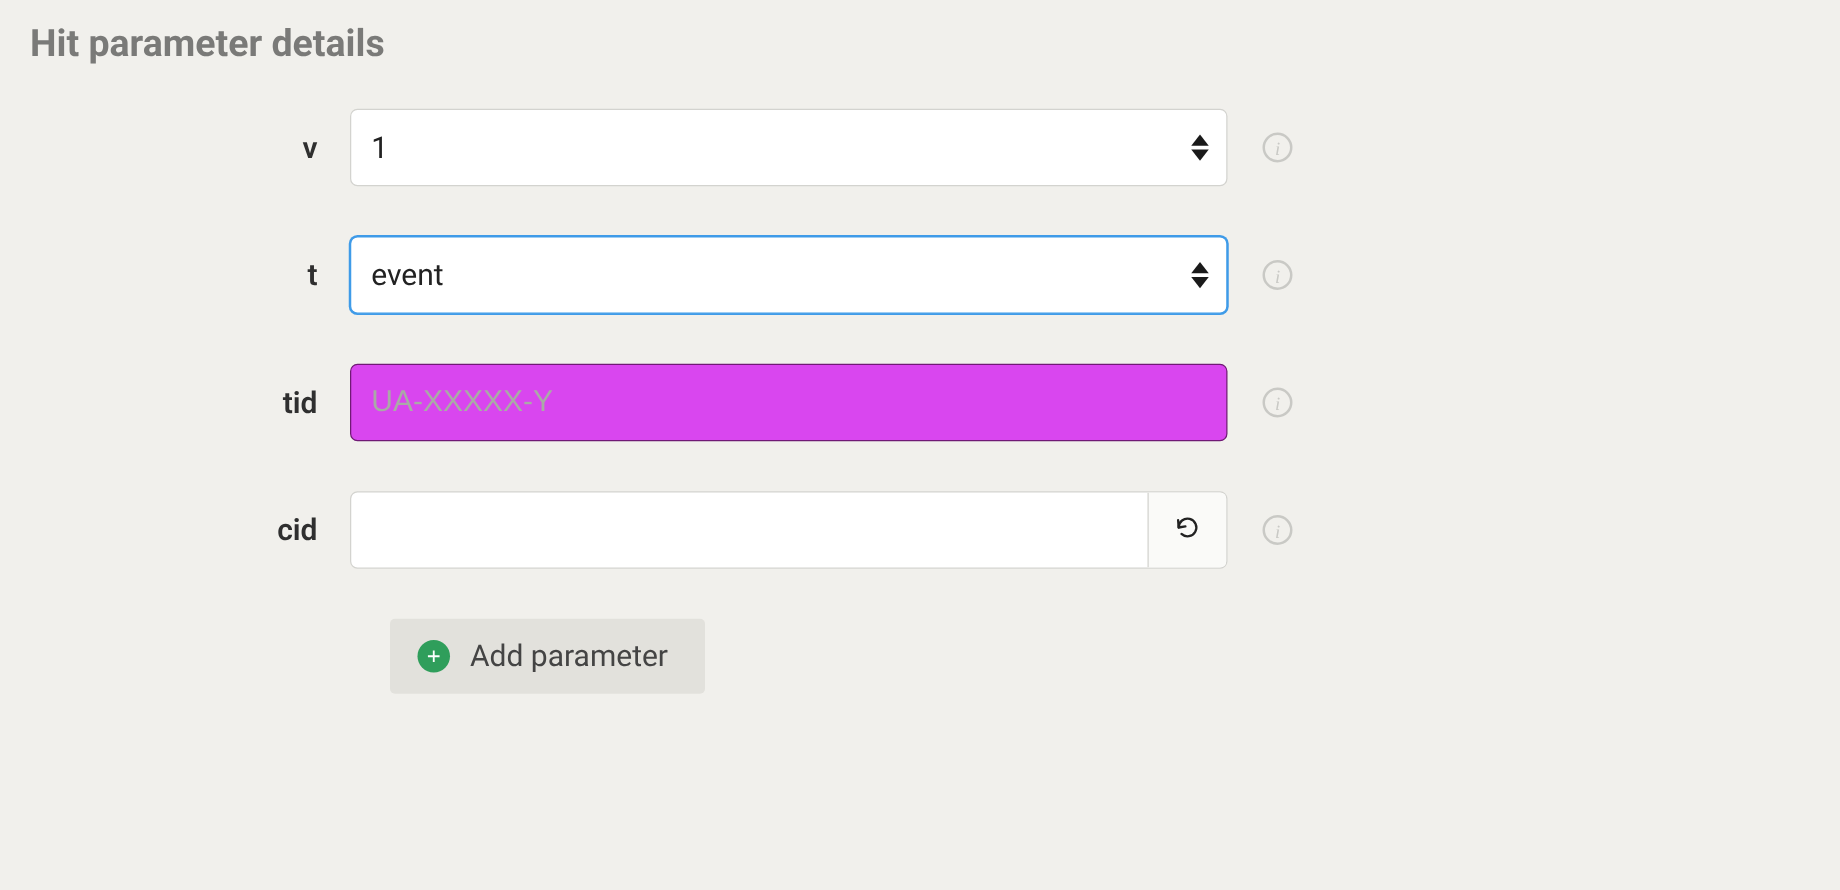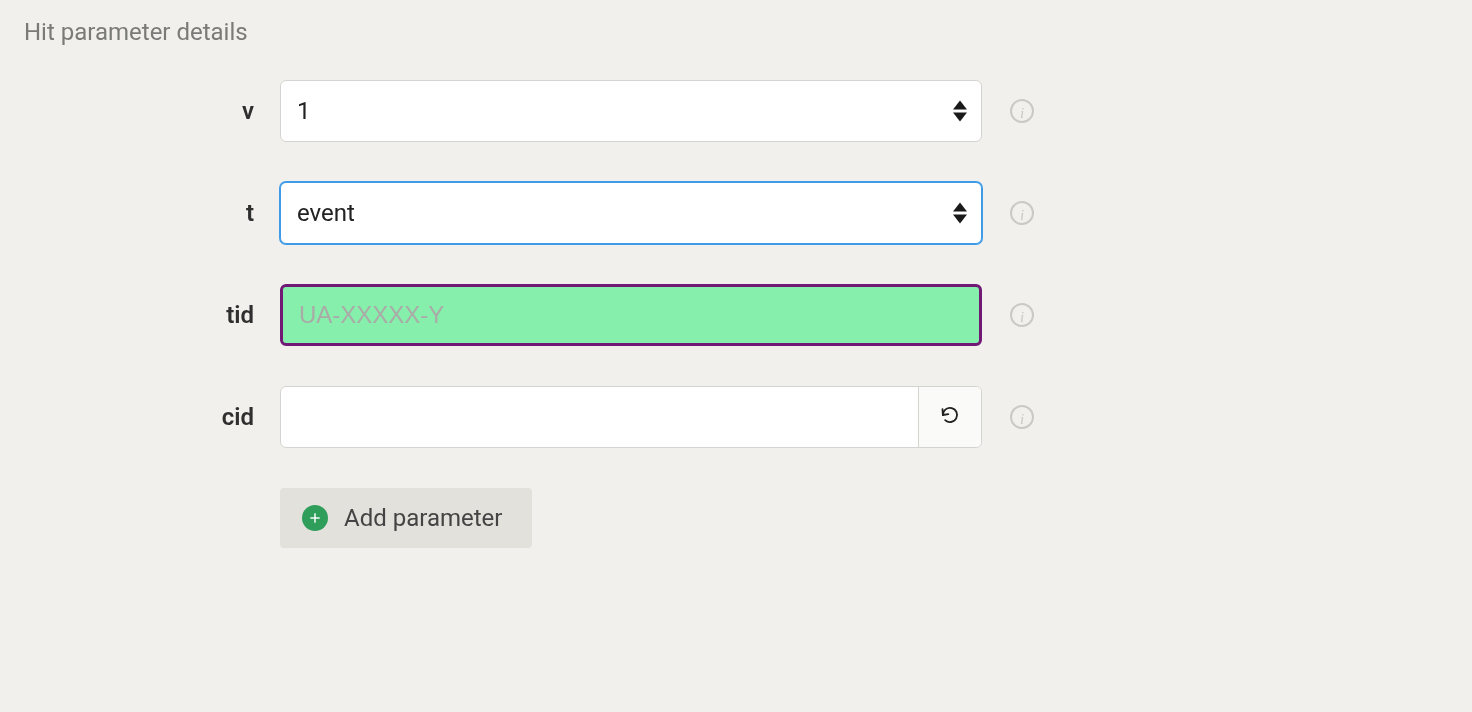--- a/index.html
+++ b/index.html
@@ -11,22 +11,22 @@
     width: 1472px;
     height: 712px;
     overflow: hidden;
   }
   .page {
     padding: 18px 24px;
     box-sizing: border-box;
   }
   h2.section-title {
     margin: 0 0 34px 0;
-    font-size: 24px;
-    font-weight: 400;
+    font-size: 30px;
+    font-weight: 700;
     color: #7a7a78;
   }
   p.description {
     margin: 0 0 44px 0;
     font-size: 24px;
     line-height: 1.55;
     color: #3d3d3d;
     max-width: 1200px;
   }
   .form-area {
@@ -85,22 +85,22 @@
   }
   .select-arrows .tri-down {
     width: 0; height: 0;
     border-left: 7px solid transparent;
     border-right: 7px solid transparent;
     border-top: 9px solid #1a1a1a;
   }
   .text-input {
     width: 702px;
     height: 62px;
-    background: #86efac;
-    border: 3px solid #701a75;
+    background: #d946ef;
+    border: 1px solid #701a75;
     border-radius: 6px;
     padding: 0 16px;
     box-sizing: border-box;
     font-size: 24px;
     color: #222;
     outline: none;
   }
   .text-input::placeholder {
     color: #aaaaa7;
   }
@@ -160,20 +160,21 @@
     align-items: center;
     height: 60px;
     padding: 0 30px 0 22px;
     background: #e2e1dc;
     border-radius: 4px;
     font-size: 24px;
     color: #444;
     cursor: pointer;
     user-select: none;
     width: fit-content;
+    margin-left: 32px;
   }
   .plus-circle {
     width: 26px;
     height: 26px;
     border-radius: 50%;
     background: #2f9e5b;
     color: #fff;
     display: flex;
     align-items: center;
     justify-content: center;

